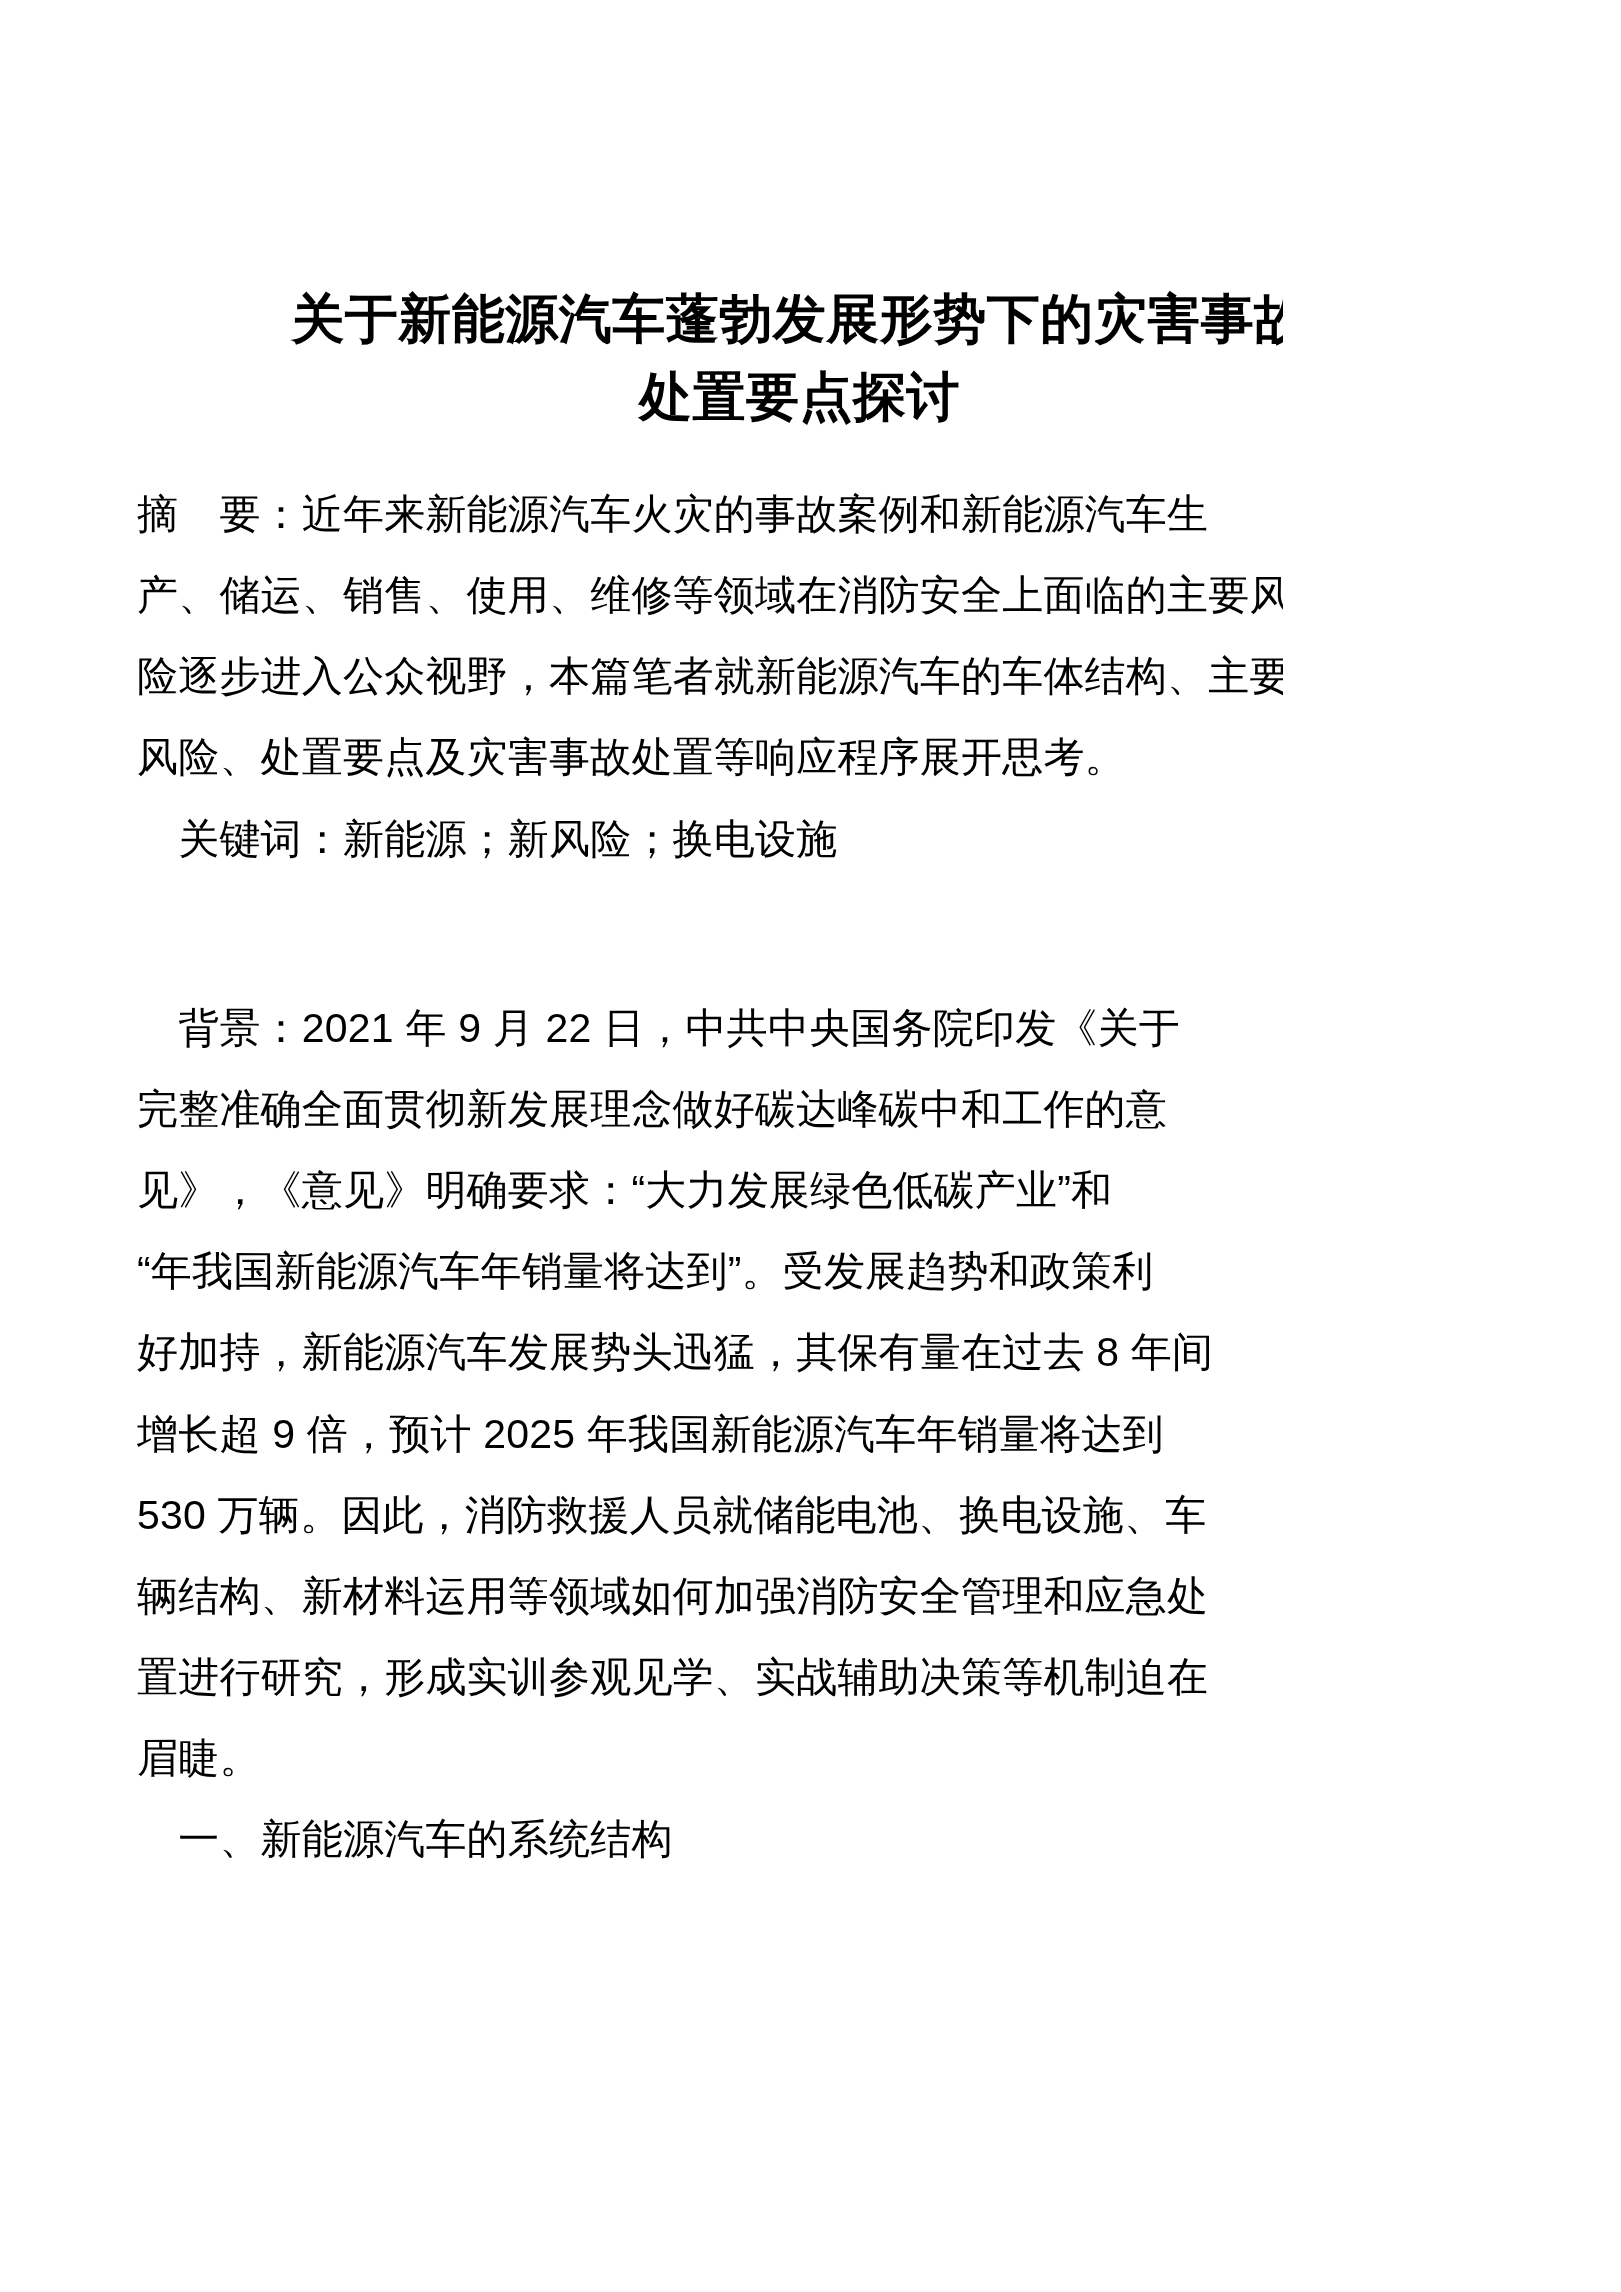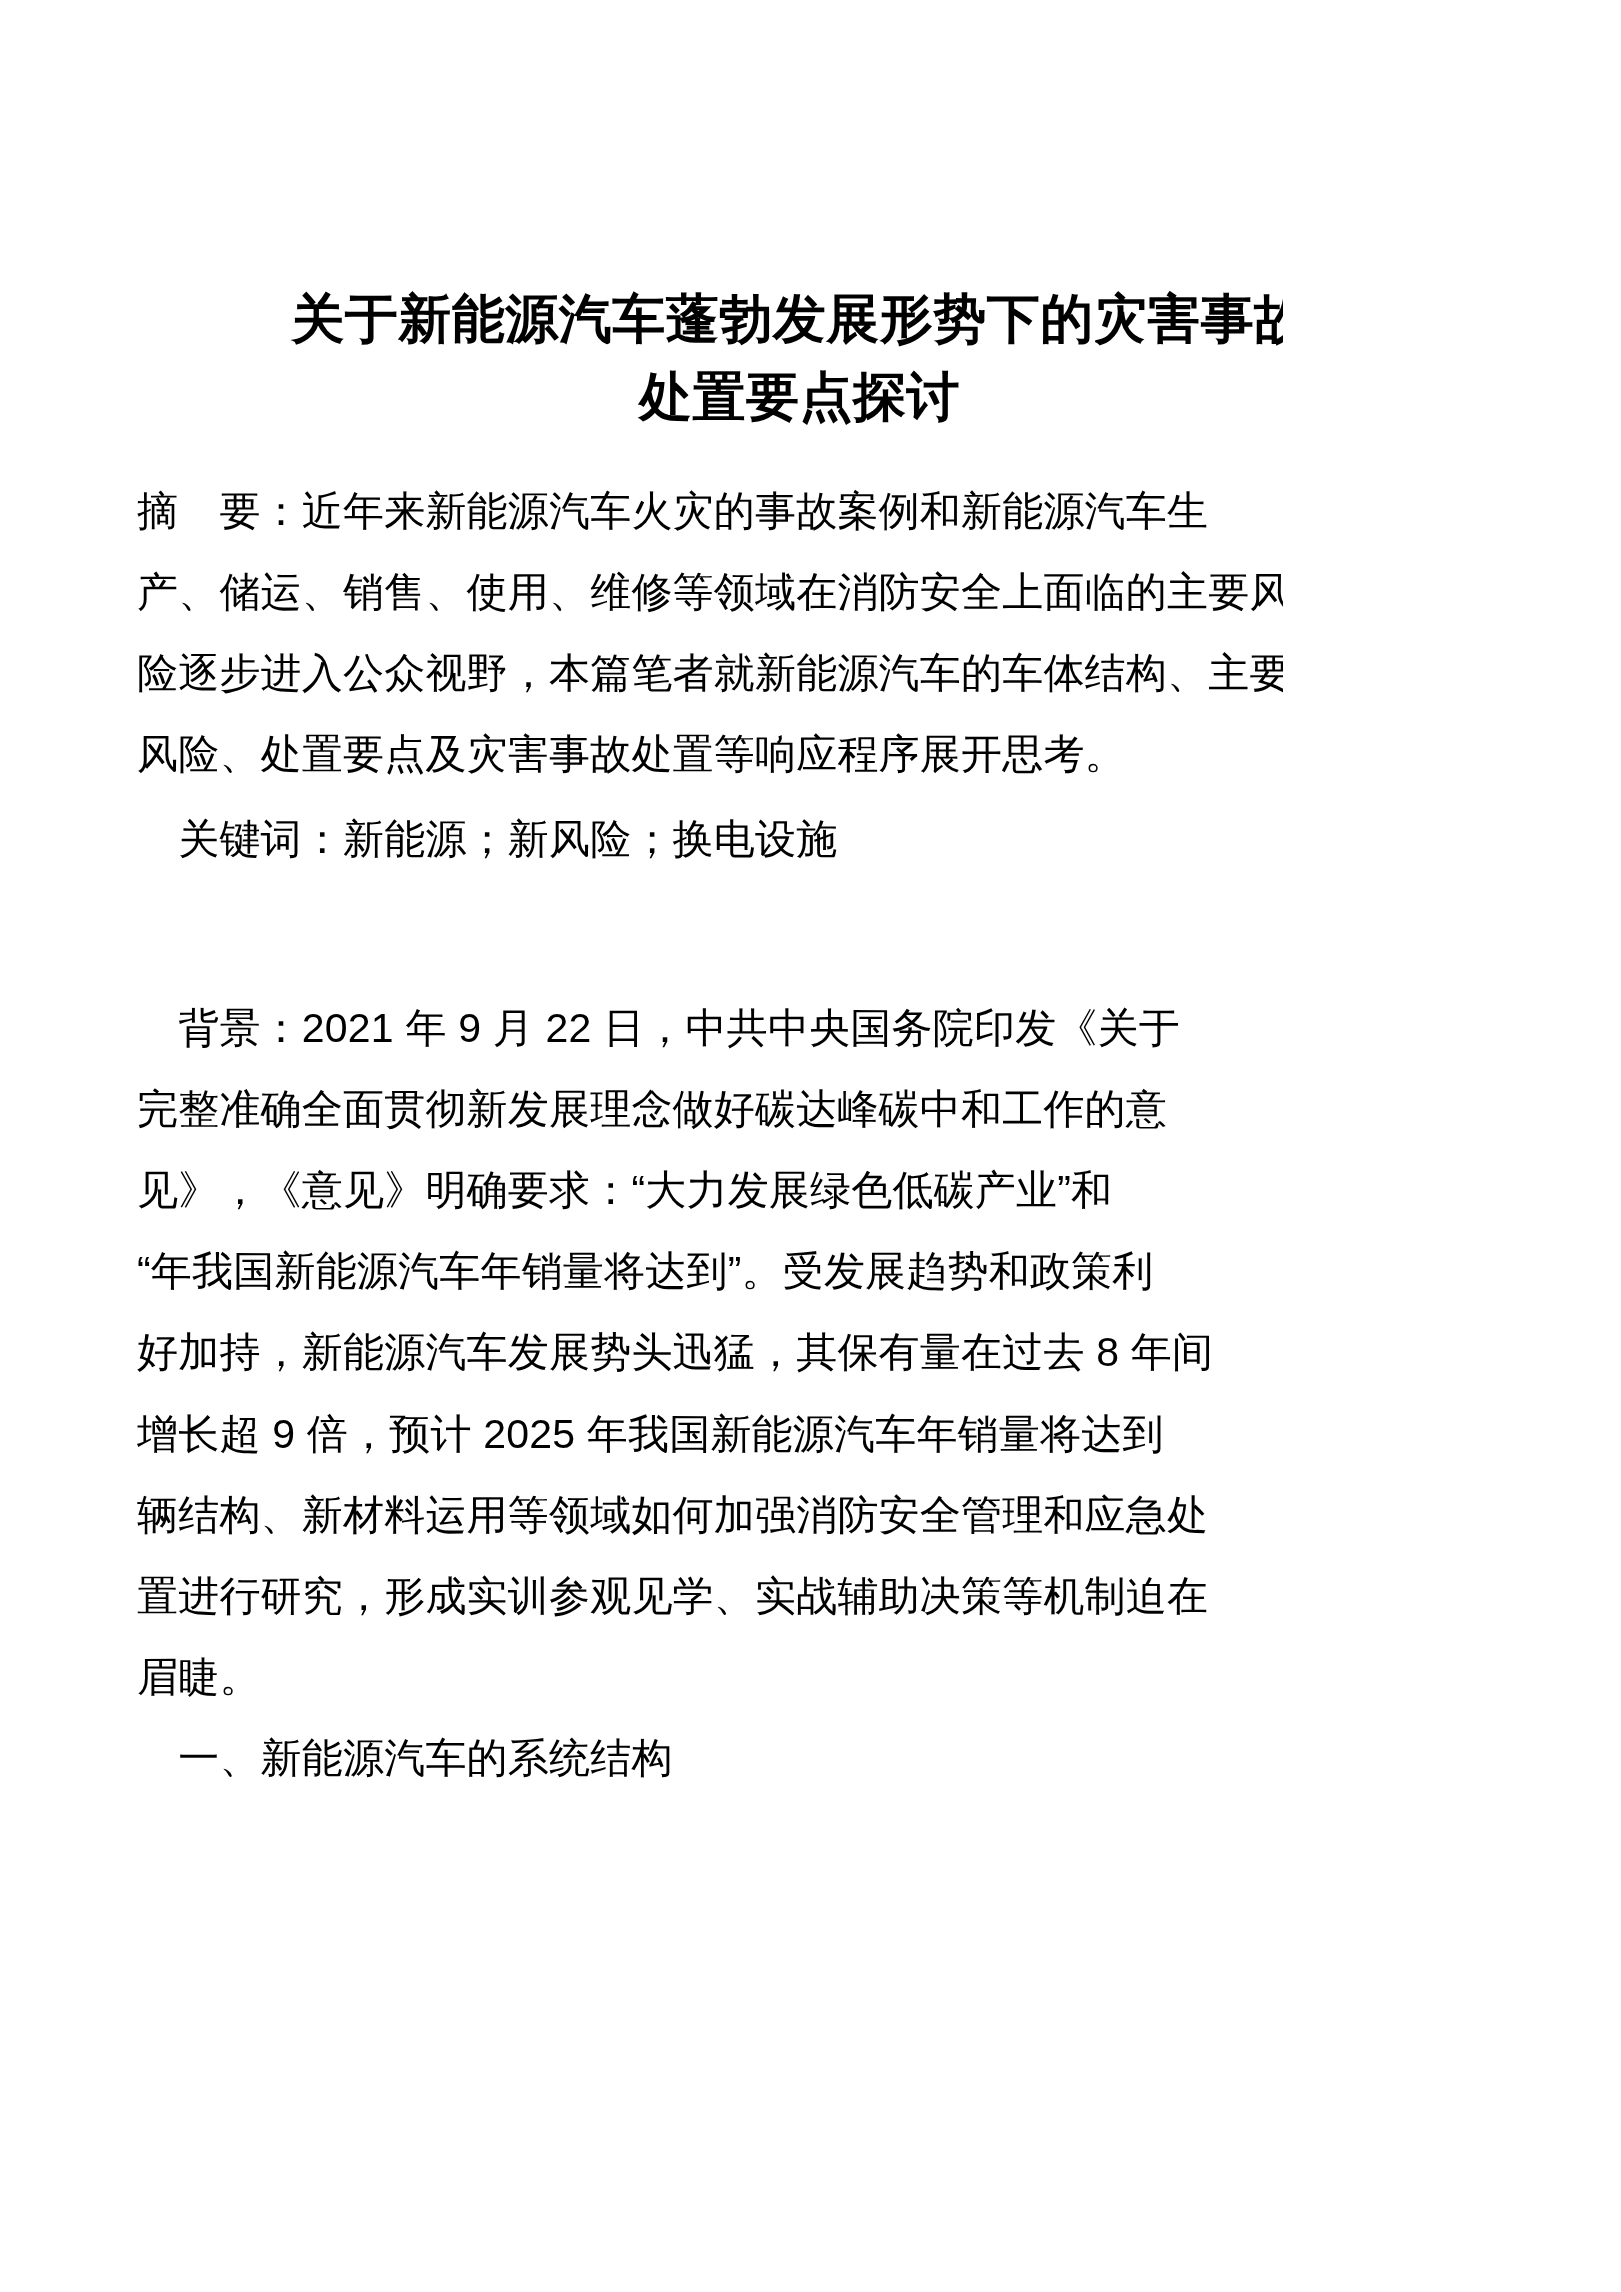--- a/index.html
+++ b/index.html
@@ -56,21 +56,20 @@
     letter-spacing: 0.2px;
   }
 
   .para .ln {
     display: block;
     white-space: pre;
   }
 
   .abstract {
     margin-top: 37px;
-    font-family: Liberation Mono, monospace;
   }
 
   .keywords {
     margin-top: 0px;
   }
 
   .background {
     margin-top: 108px;
   }
 
@@ -100,20 +99,21 @@
       <span class="ln">　关键词：新能源；新风险；换电设施</span>
     </p>
 
     <p class="para background">
       <span class="ln">　背景：2021 年 9 月 22 日，中共中央国务院印发《关于</span>
       <span class="ln">完整准确全面贯彻新发展理念做好碳达峰碳中和工作的意</span>
       <span class="ln">见》，《意见》明确要求：“大力发展绿色低碳产业”和</span>
       <span class="ln">“年我国新能源汽车年销量将达到”。受发展趋势和政策利</span>
       <span class="ln">好加持，新能源汽车发展势头迅猛，其保有量在过去 8 年间</span>
       <span class="ln">增长超 9 倍，预计 2025 年我国新能源汽车年销量将达到</span>
+      <span class="ln">530 万辆。因此，消防救援人员就储能电池、换电设施、车</span>
       <span class="ln">辆结构、新材料运用等领域如何加强消防安全管理和应急处</span>
       <span class="ln">置进行研究，形成实训参观见学、实战辅助决策等机制迫在</span>
       <span class="ln">眉睫。</span>
     </p>
 
     <p class="para heading-1">
       <span class="ln">　一、新能源汽车的系统结构</span>
     </p>
 
   </div>

